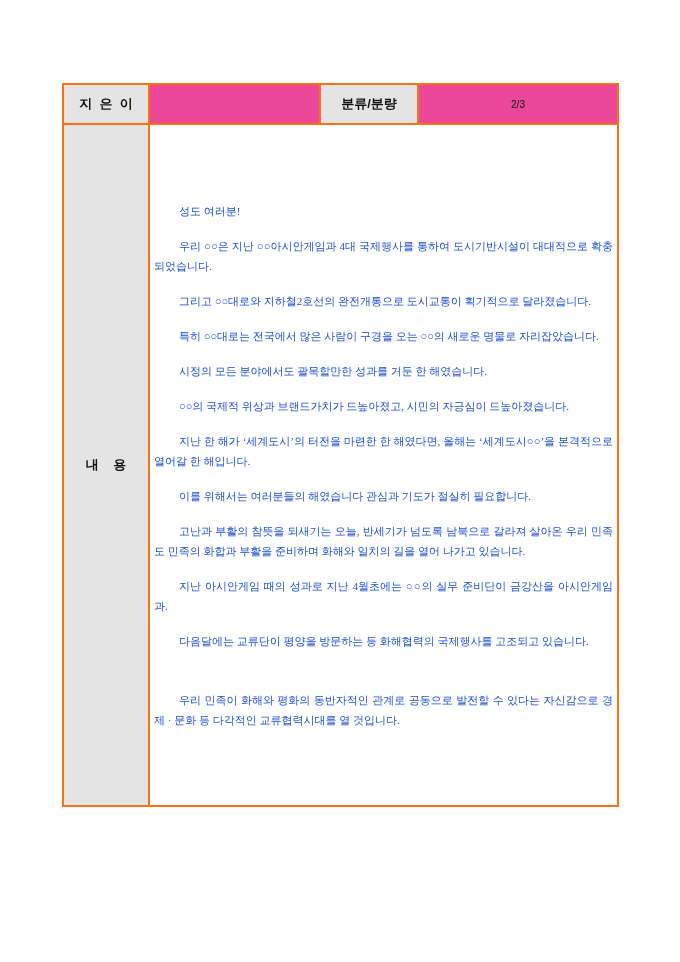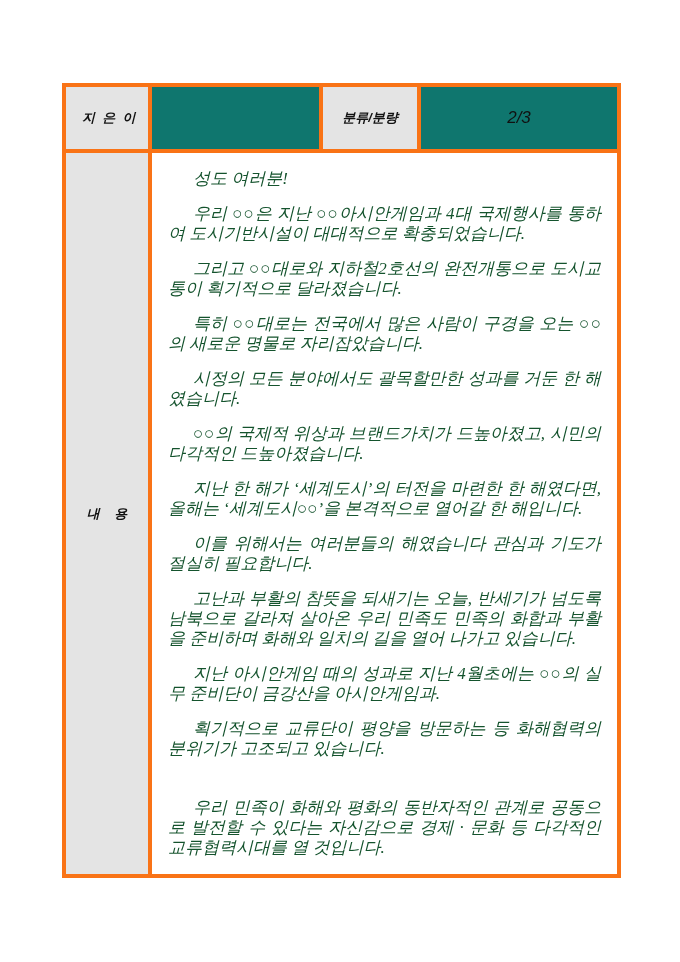--- a/index.html
+++ b/index.html
@@ -18,58 +18,57 @@
   }
   table.doc-table {
     position: absolute;
     left: 62px;
     top: 83px;
     width: 555px;
     border-collapse: collapse;
     table-layout: fixed;
   }
   table.doc-table td {
-    border: 4px solid #f97316;
-    padding: 16px;
+    border: 2px solid #f97316;
+    padding: 4px;
     vertical-align: middle;
     overflow: hidden;
-    font-style: italic;
   }
   td.label-cell {
     background: #e4e4e4;
     text-align: center;
     font-family: "Liberation Sans", sans-serif;
     font-weight: bold;
     font-size: 13px;
     white-space: pre;
     color: #111111;
   }
   td.value-cell {
-    background: #0f766e;
+    background: #ec4899;
     text-align: center;
-    font-size: 17px;
+    font-size: 10px;
     font-family: "Liberation Sans", sans-serif;
     color: #111111;
   }
   tr.header-row td { height: 30px; }
   tr.content-row td { height: 672px; }
   tr.reference-row td { height: 70px; }
   td.content-cell {
     vertical-align: top;
     padding: 29px 8px 8px 5px;
     background: #ffffff;
   }
   td.content-cell p {
     margin: 0 0 15px 0;
-    font-size: 17px;
+    font-size: 11px;
     line-height: 20px;
     text-align: justify;
     text-indent: 25px;
     word-break: break-all;
-    color: #14532d;
+    color: #1d4ed8;
   }
   td.content-cell p:last-child { margin-bottom: 0; margin-top: 39px; }
 </style>
 </head>
 <body>
 
 <div class="page">
   <table class="doc-table">
     <colgroup>
       <col style="width:86px">
@@ -85,24 +84,24 @@
         <td class="value-cell">2/3</td>
       </tr>
       <tr class="content-row">
         <td class="label-cell">내    용</td>
         <td class="content-cell" colspan="3">
           <p>성도 여러분!</p>
           <p>우리 ○○은 지난 ○○아시안게임과 4대 국제행사를 통하여 도시기반시설이 대대적으로 확충되었습니다.</p>
           <p>그리고 ○○대로와 지하철2호선의 완전개통으로 도시교통이 획기적으로 달라졌습니다.</p>
           <p>특히 ○○대로는 전국에서 많은 사람이 구경을 오는 ○○의 새로운 명물로 자리잡았습니다.</p>
           <p>시정의 모든 분야에서도 괄목할만한 성과를 거둔 한 해였습니다.</p>
-          <p>○○의 국제적 위상과 브랜드가치가 드높아졌고, 시민의 다각적인 드높아졌습니다.</p>
+          <p>○○의 국제적 위상과 브랜드가치가 드높아졌고, 시민의 자긍심이 드높아졌습니다.</p>
           <p>지난 한 해가 ‘세계도시’의 터전을 마련한 한 해였다면, 올해는 ‘세계도시○○’을 본격적으로 열어갈 한 해입니다.</p>
           <p>이를 위해서는 여러분들의 해였습니다 관심과 기도가 절실히 필요합니다.</p>
           <p>고난과 부활의 참뜻을 되새기는 오늘, 반세기가 넘도록 남북으로 갈라져 살아온 우리 민족도 민족의 화합과 부활을 준비하며 화해와 일치의 길을 열어 나가고 있습니다.</p>
           <p>지난 아시안게임 때의 성과로 지난 4월초에는 ○○의 실무 준비단이 금강산을 아시안게임과.</p>
-          <p>획기적으로 교류단이 평양을 방문하는 등 화해협력의 분위기가 고조되고 있습니다.</p>
+          <p>다음달에는 교류단이 평양을 방문하는 등 화해협력의 국제행사를 고조되고 있습니다.</p>
           <p>우리 민족이 화해와 평화의 동반자적인 관계로 공동으로 발전할 수 있다는 자신감으로 경제 · 문화 등 다각적인 교류협력시대를 열 것입니다.</p>
         </td>
       </tr>
     </tbody>
   </table>
 </div>
 
 </body></html>

